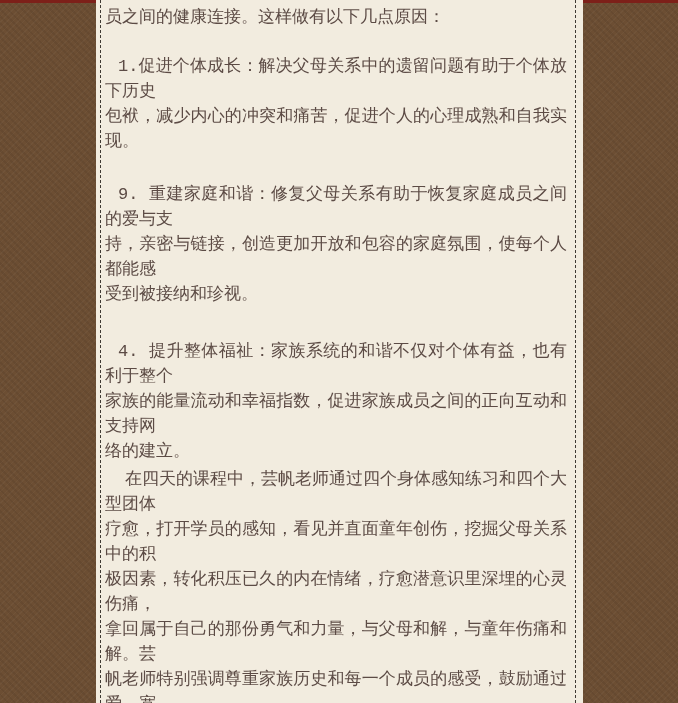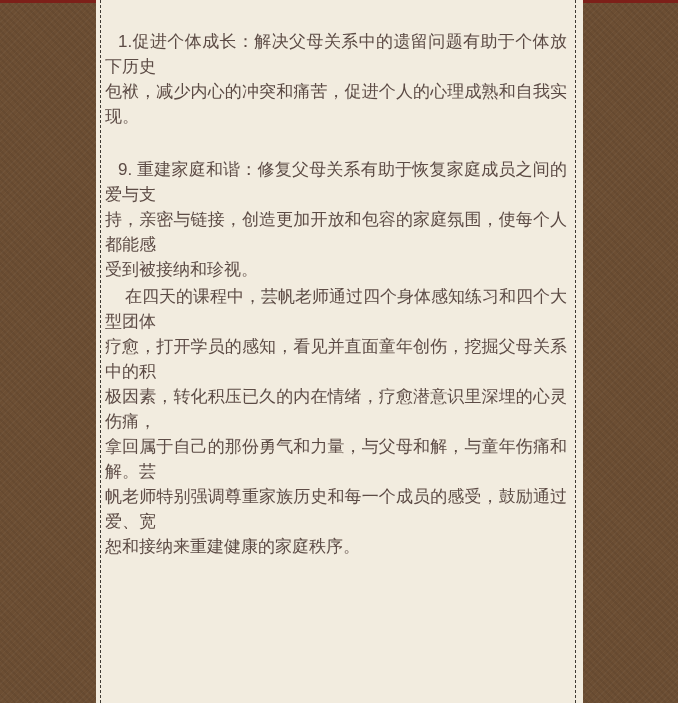--- a/index.html
+++ b/index.html
@@ -51,47 +51,51 @@
     font-size: 17px;
     line-height: 25px;
     text-align: justify;
     text-justify: inter-ideograph;
   }
   .article p {
     margin: 0;
     white-space: pre-line;
   }
   p.intro { text-indent: 0; }
-  p.reason { text-indent: 13px; }
+  p.reason { text-indent: 13px; font-family: Liberation Mono, monospace; }
   p.reason-1 { margin-top: 25px; }
   p.reason-2 { margin-top: 25px; }
   p.reason-3 { margin-top: 28px; }
   p.reason-4 { margin-top: 32px; }
   p.flow { text-indent: 20px; }
   p.course { margin-top: 2px; }
 </style>
 </head>
 <body>
 
 <div class="top-accent"></div>
 
 <div class="panel">
   <div class="dash dash-left"></div>
   <div class="dash dash-right"></div>
 
   <div class="article">
+    <p class="intro">员之间的健康连接。这样做有以下几点原因：</p>
 
     <p class="reason reason-1">1.促进个体成长：解决父母关系中的遗留问题有助于个体放下历史
 包袱，减少内心的冲突和痛苦，促进个人的心理成熟和自我实现。</p>
 
 
     <p class="reason reason-3">9. 重建家庭和谐：修复父母关系有助于恢复家庭成员之间的爱与支
 持，亲密与链接，创造更加开放和包容的家庭氛围，使每个人都能感
 受到被接纳和珍视。</p>
 
+    <p class="reason reason-4">4. 提升整体福祉：家族系统的和谐不仅对个体有益，也有利于整个
+家族的能量流动和幸福指数，促进家族成员之间的正向互动和支持网
+络的建立。</p>
 
     <p class="flow course">在四天的课程中，芸帆老师通过四个身体感知练习和四个大型团体
 疗愈，打开学员的感知，看见并直面童年创伤，挖掘父母关系中的积
 极因素，转化积压已久的内在情绪，疗愈潜意识里深埋的心灵伤痛，
 拿回属于自己的那份勇气和力量，与父母和解，与童年伤痛和解。芸
 帆老师特别强调尊重家族历史和每一个成员的感受，鼓励通过爱、宽
 恕和接纳来重建健康的家庭秩序。</p>
 
   </div>
 </div>

